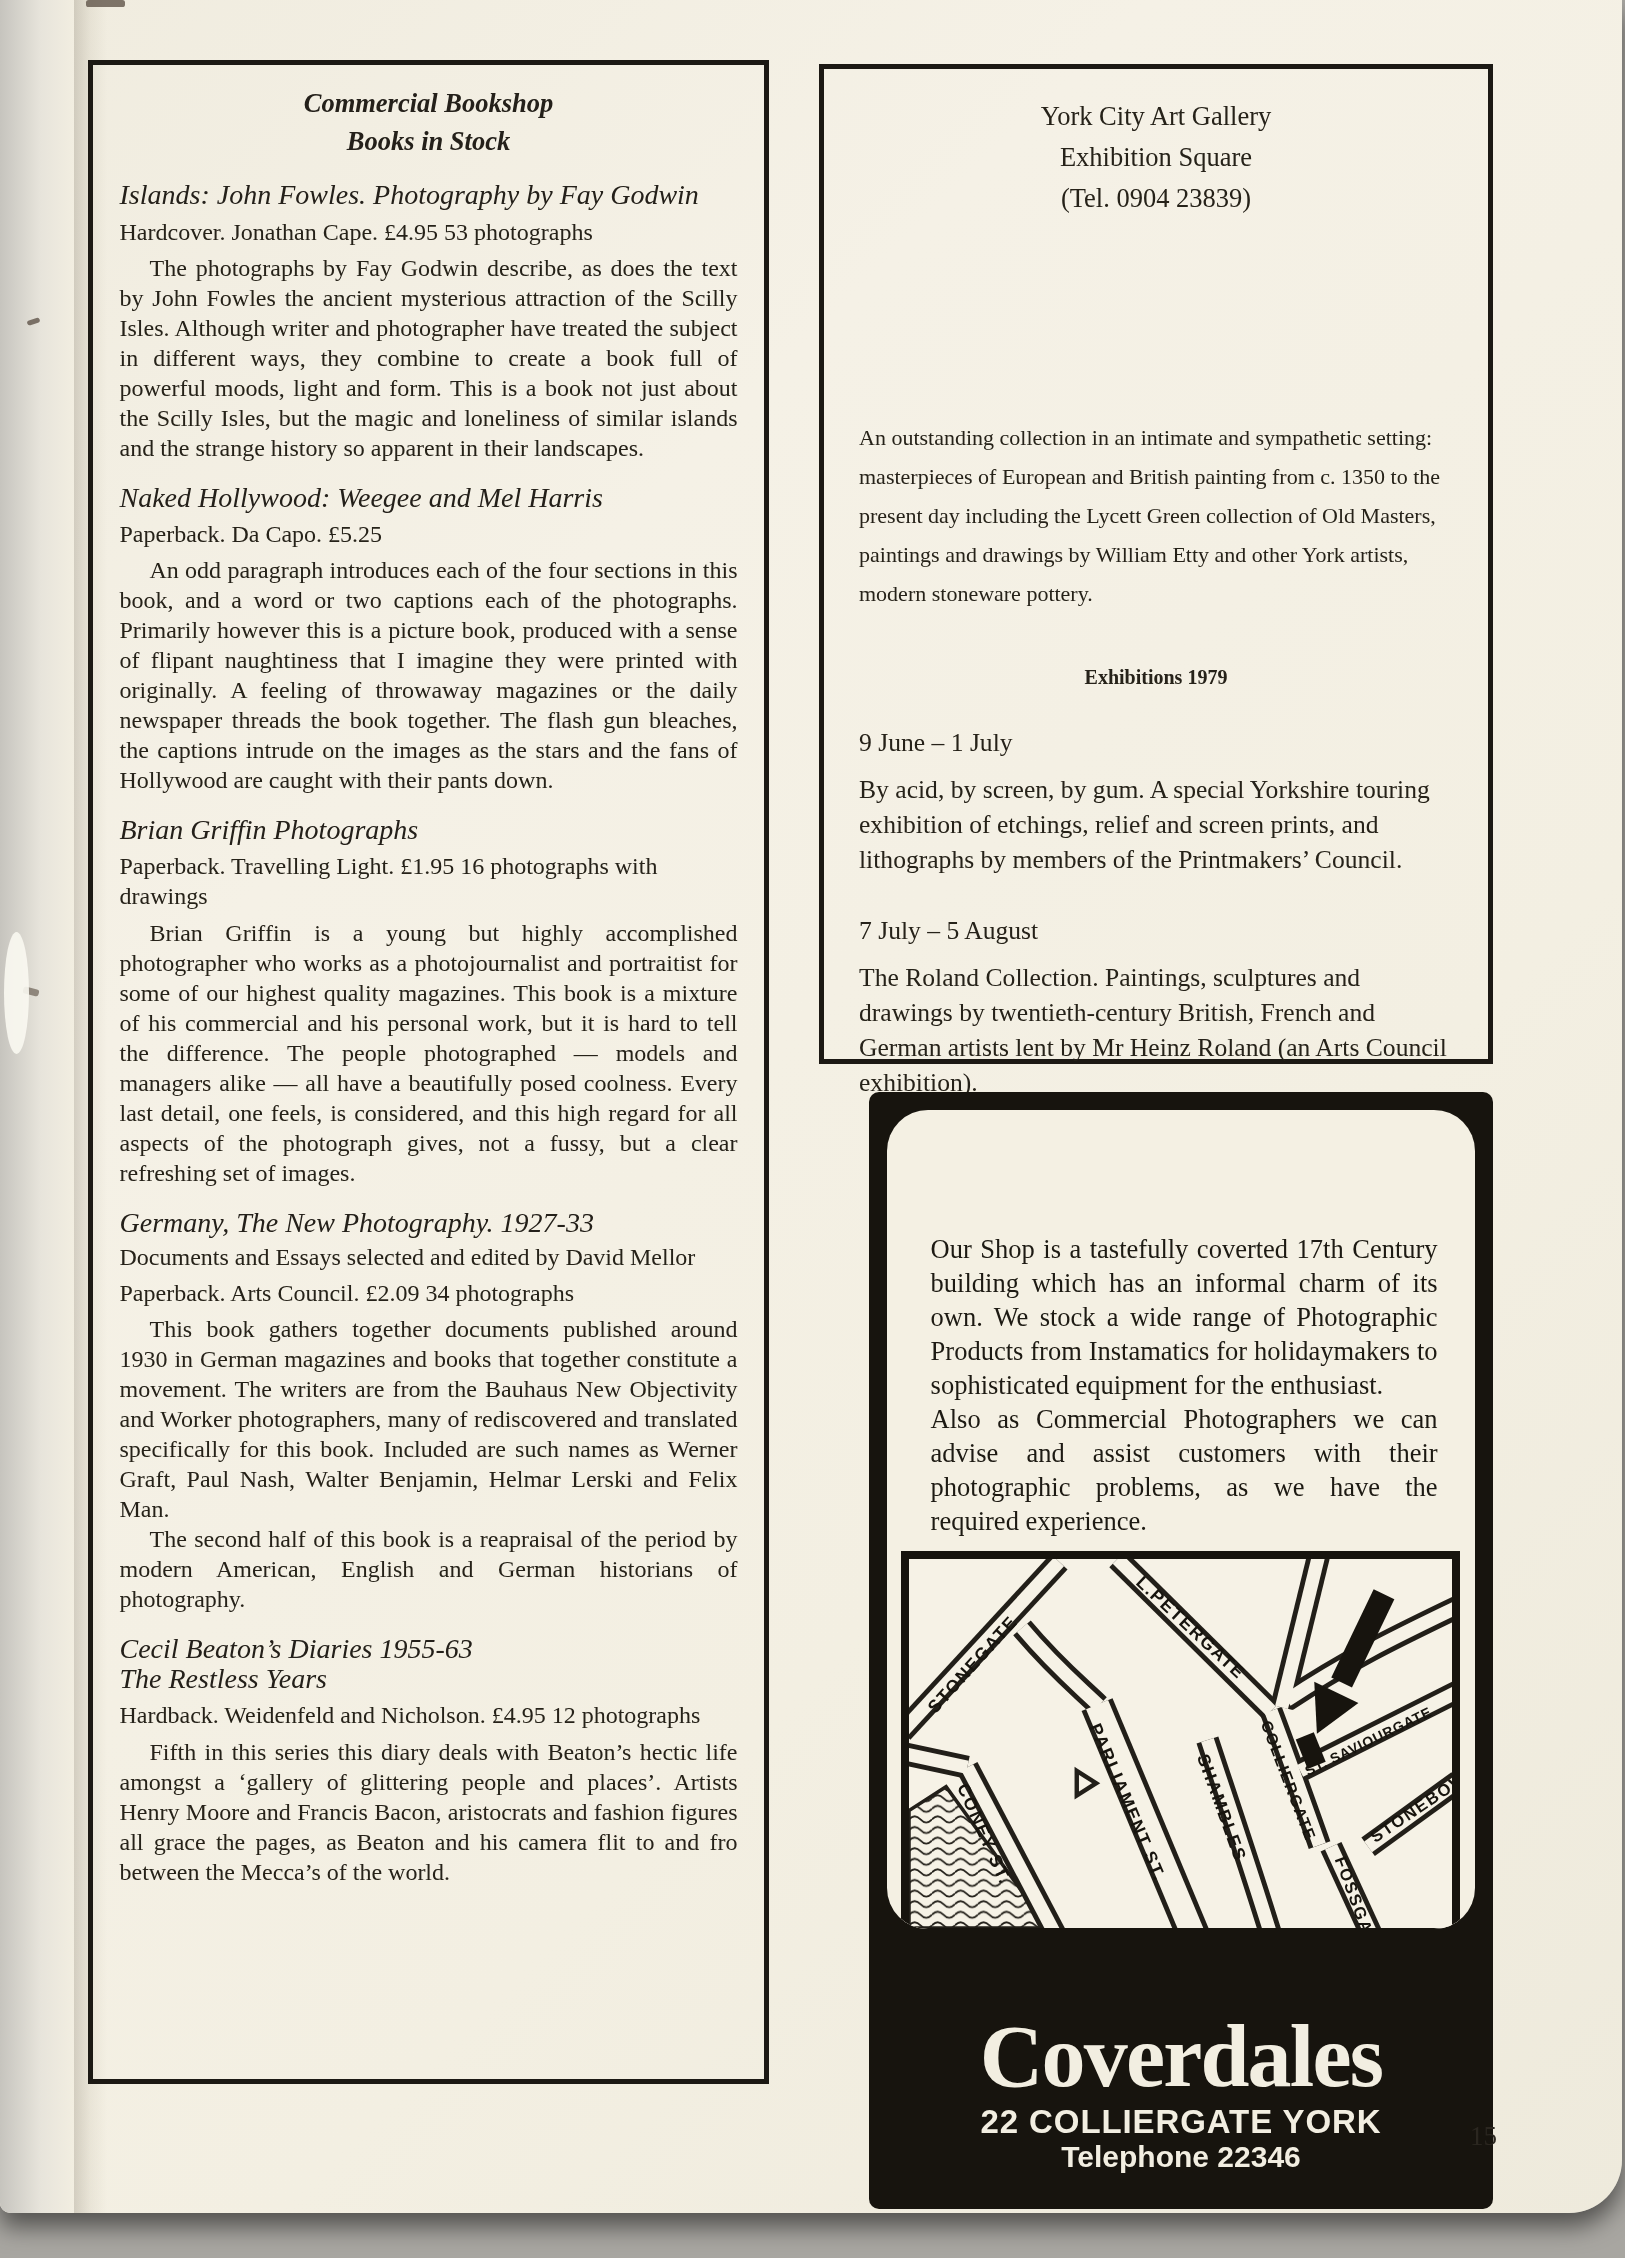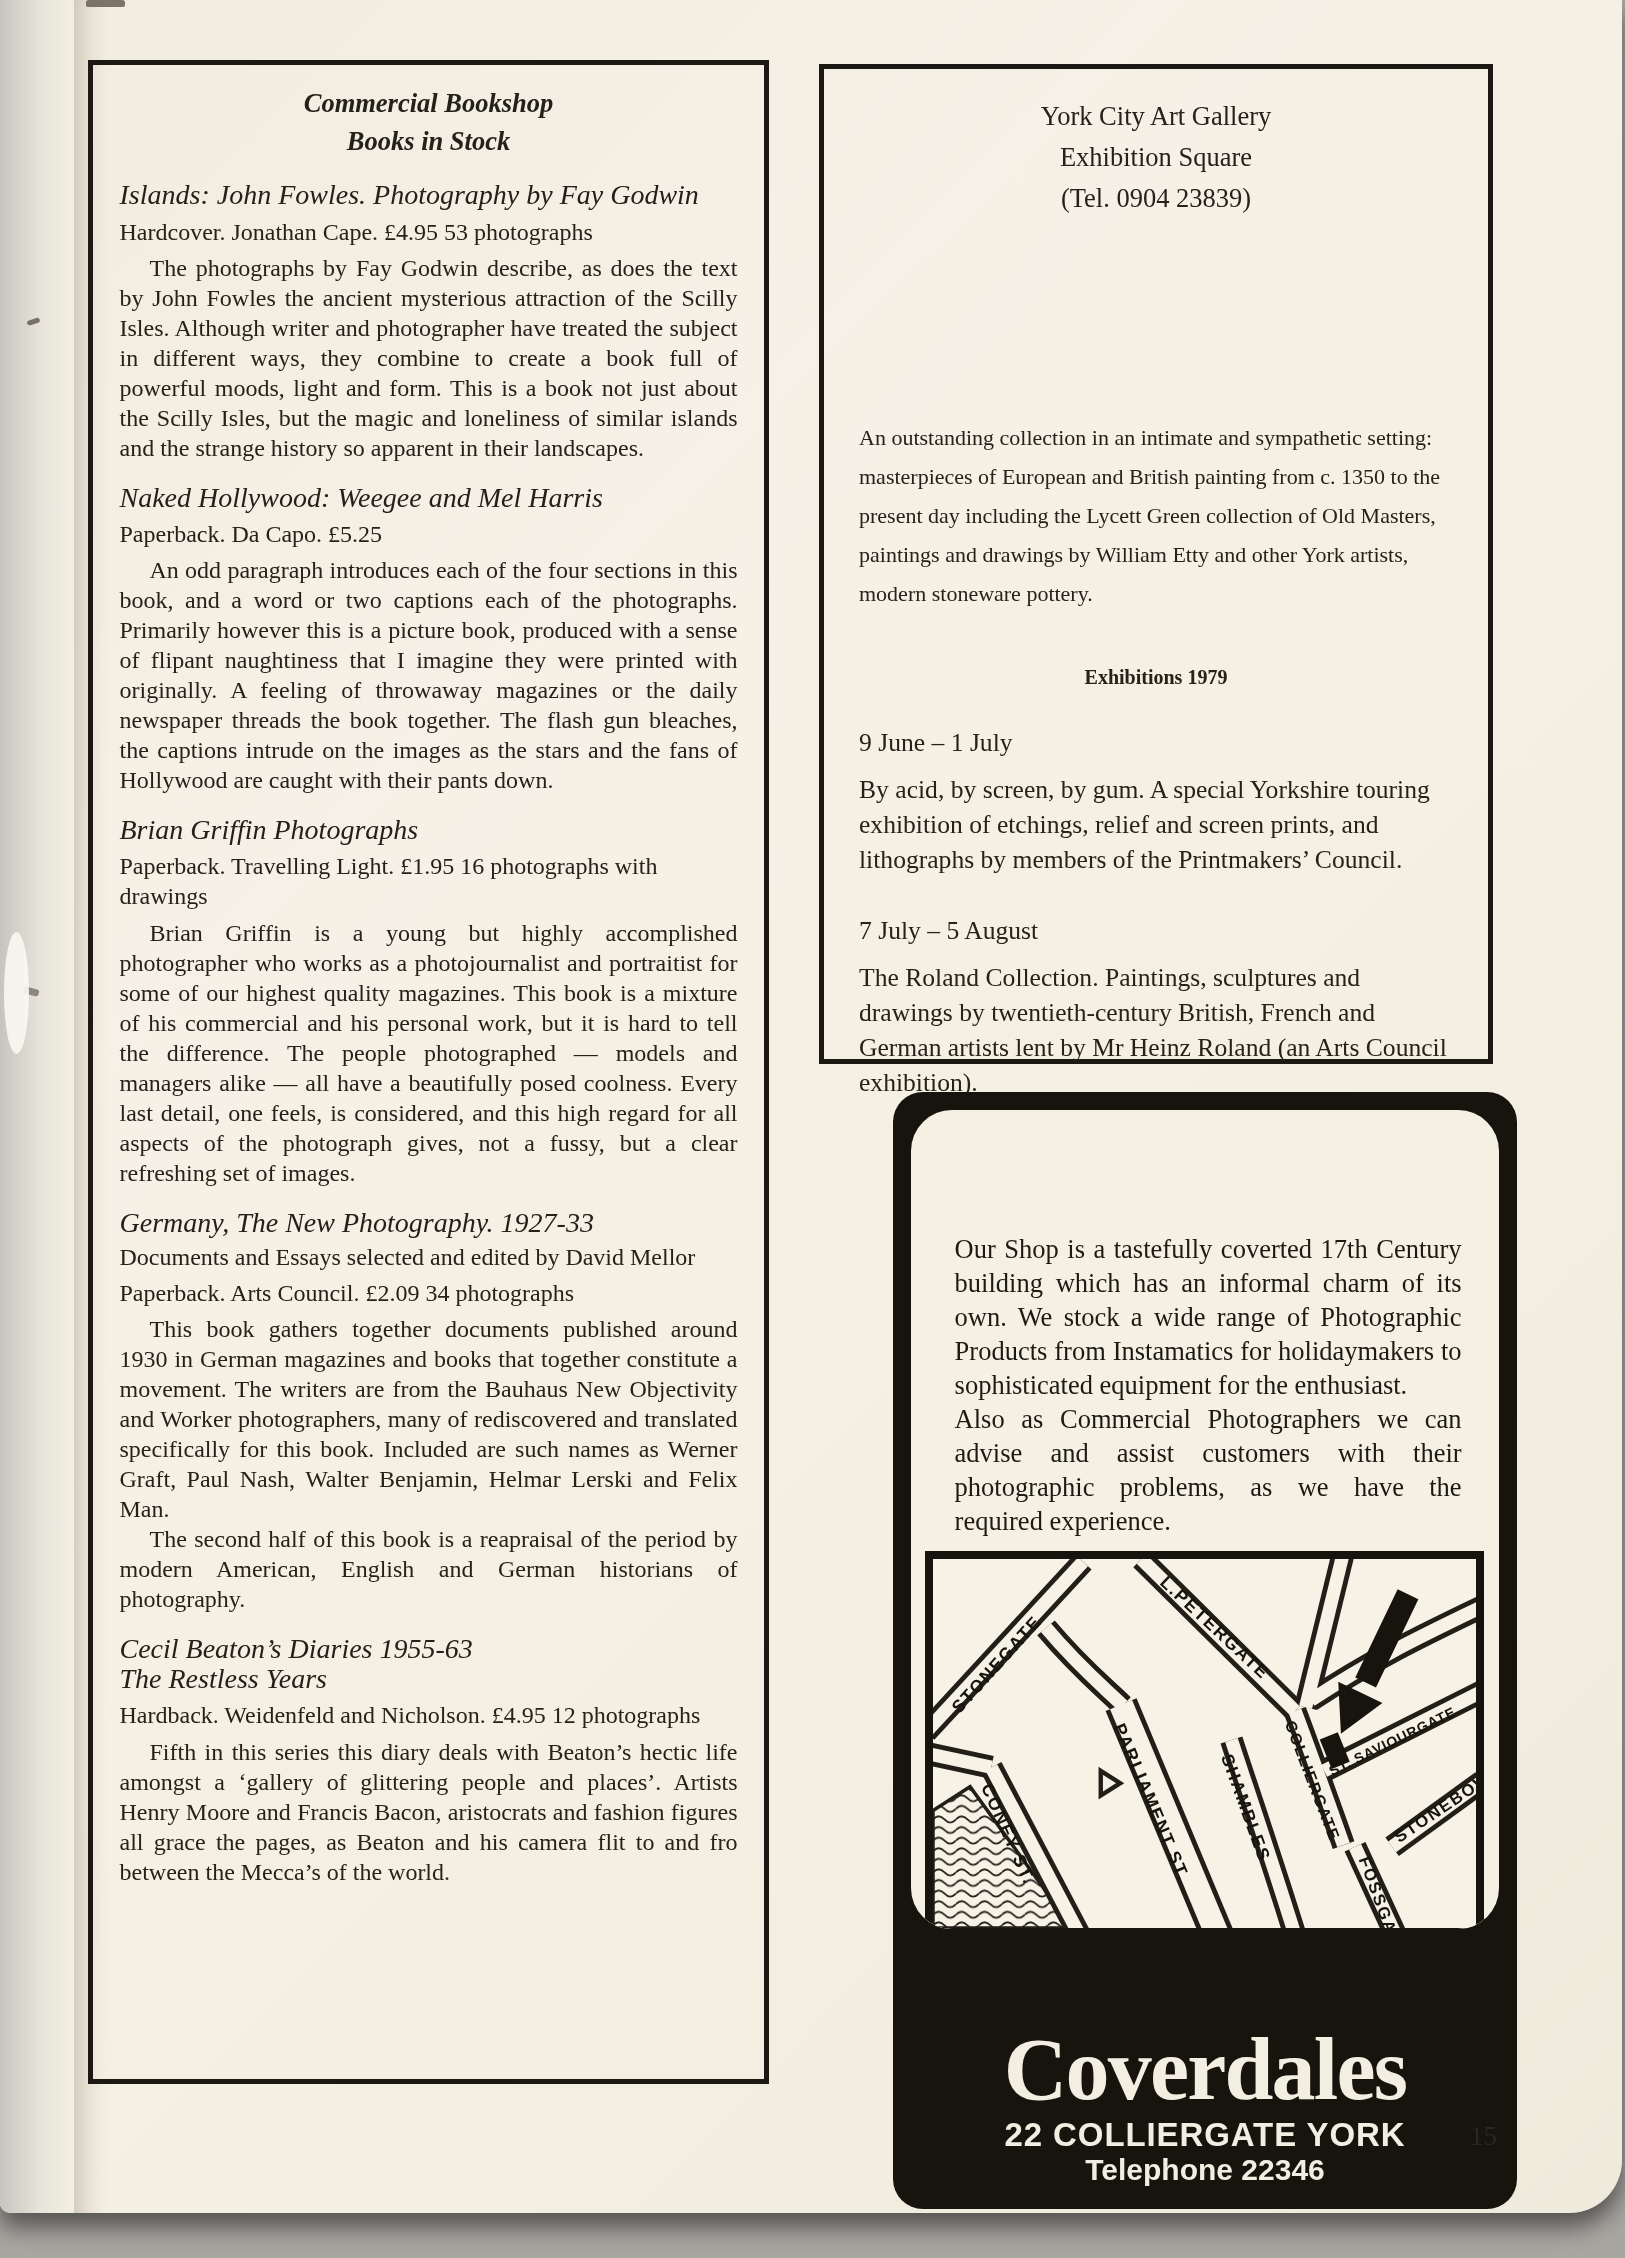--- a/index.html
+++ b/index.html
@@ -44,27 +44,27 @@
 
   
   #gallery-box{left:819px;top:64px;width:674px;height:1000px;padding:26.5px 35px;}
   .g-center{margin:0;text-align:center;font-weight:normal;font-size:26.5px;line-height:41px;}
   .g-desc{margin:199px 0 0;font-size:22px;line-height:39px;}
   .g-exh-head{margin:53px 0 0;text-align:center;font-size:20px;}
   .g-dates{margin:39px 0 0;font-size:25.6px;}
   .g-exh-desc{margin:14px 0 0;font-size:25.6px;line-height:35px;}
 
   
-  .ad{position:absolute;left:869px;top:1092px;width:624px;height:1117px;background:#17140e;border-radius:30px;margin-left:24px;}
+  .ad{position:absolute;left:869px;top:1092px;width:624px;height:1117px;background:#17140e;border-radius:10px;}
   .ad-panel{position:absolute;left:17.6px;top:17.6px;width:588px;height:819px;background:#f4f0e3;border-radius:41px;overflow:hidden;}
   .ad-copy{margin:122px 37px 0 44px;font-size:26.5px;line-height:34px;text-align:justify;color:#1d1a13;}
   .ad-copy p{margin:0;}
   .ad-map{width:543px;height:369px;border:8.8px solid #17140e;margin:13.2px auto 0;background:#f6f2e6;}
   .ad-map svg{display:block;width:100%;height:100%;}
-  .ad-footer{position:absolute;left:0;bottom:0;width:100%;height:189px;text-align:center;color:#f2eee1;}
+  .ad-footer{position:absolute;left:0;bottom:13px;width:100%;height:189px;text-align:center;color:#f2eee1;}
   .ad-logo{font-family:"Liberation Serif", serif;font-weight:bold;font-size:88px;line-height:90px;margin-top:5.3px;letter-spacing:-1.8px;}
   .ad-addr{font-family:"Liberation Sans", sans-serif;font-weight:bold;font-size:33px;line-height:35px;letter-spacing:0.9px;margin-top:1.8px;}
   .ad-tel{font-family:"Liberation Sans", sans-serif;font-weight:bold;font-size:30px;line-height:32px;margin-top:1.8px;}
 
   .page-number{position:absolute;left:1470px;top:2121px;font-size:27px;color:#2b2720;}
 </style>
 </head>
 <body>
 
 <div class="page">

